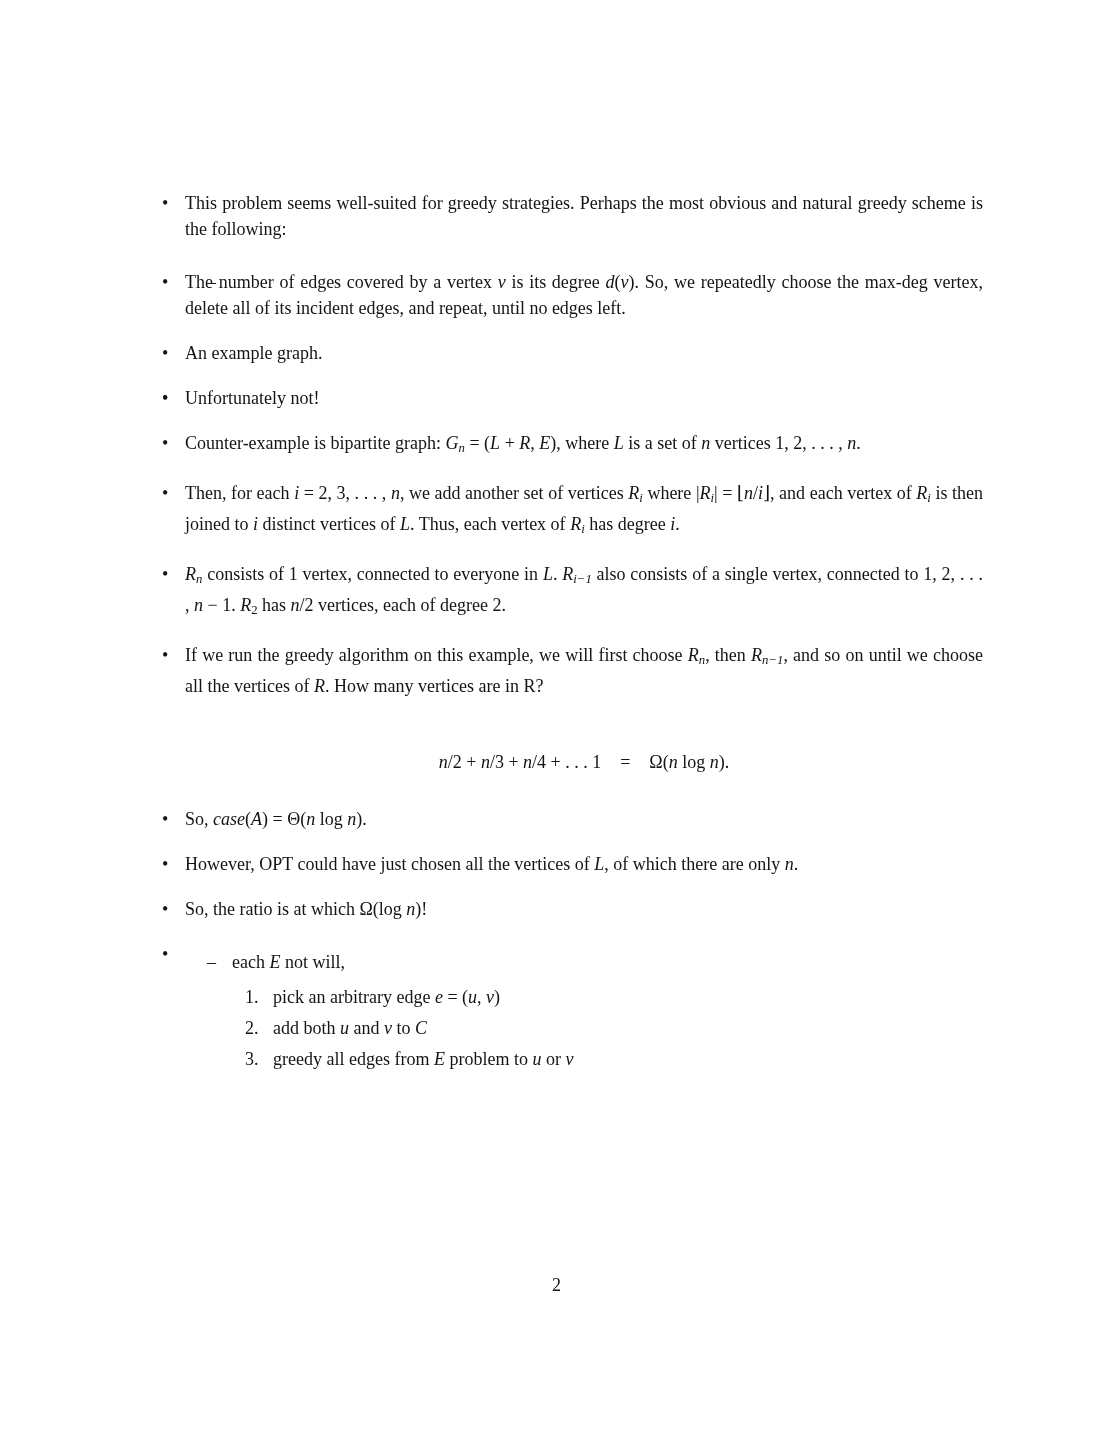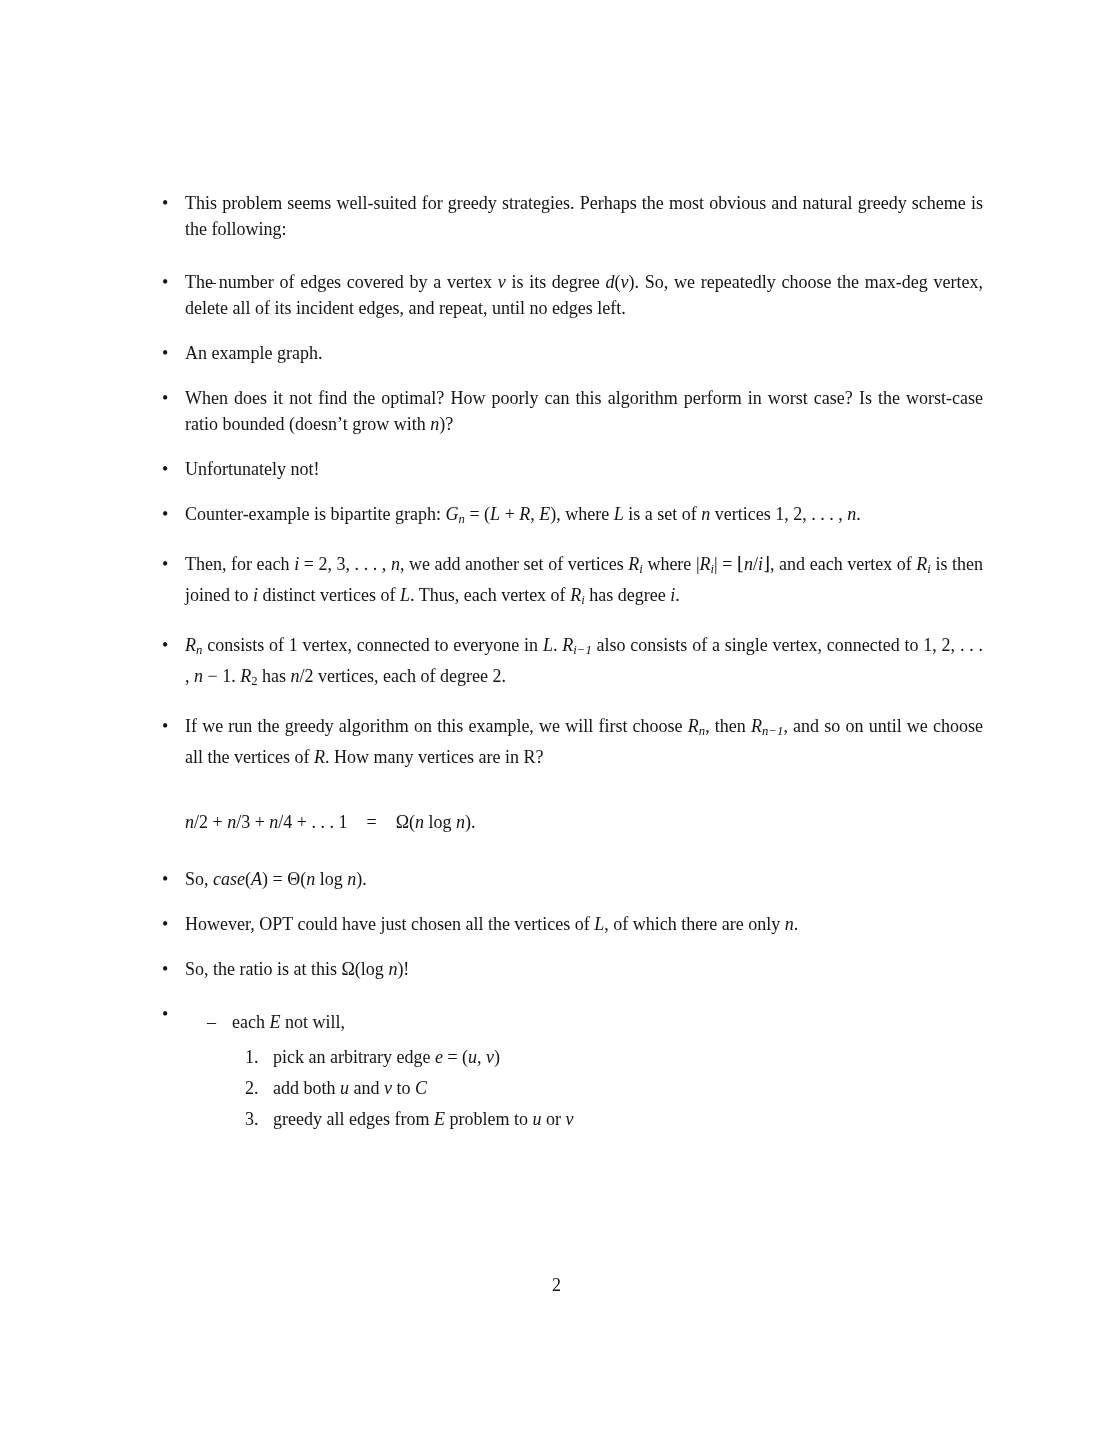--- a/index.html
+++ b/index.html
@@ -18,21 +18,21 @@
     position: absolute;
     left: 185px;
     top: 190px;
     width: 798px;
   }
   .item { position: relative; margin-bottom: 19px; text-align: justify; }
   .bullet-item .marker { position: absolute; left: -23px; top: 0; }
   .dash-item { margin: 27px 0 27px 47px; }
   .dash-item .marker { position: absolute; left: -25px; top: 0; }
   .dash-item.tight { margin-bottom: 9px; }
-  .equation { text-align: left; margin: 39px 0 31px 0; }
+  .equation { text-align: center; margin: 50px 0 31px 0; }
   .enum-item { margin: 0 0 5px 88px; text-align: left; }
   .enum-label { position: absolute; left: -28px; }
   .text { }
   .r { }
   .i { font-style: italic; }
   .si { font-style: italic; font-size: 71%; vertical-align: -3px; }
   .sr { font-size: 71%; vertical-align: -3px; }
   .eq { display: inline-block; margin: 0 19px; }
   .footer {
     position: absolute;
@@ -44,30 +44,30 @@
 </style>
 </head>
 <body>
 
 <div class="page">
   <div class="content">
       <div class="item bullet-item"><span class="marker">•</span><span class="text"><span class="r">This problem seems well-suited for greedy strategies.  Perhaps the most obvious and natural greedy scheme is the following:</span></span></div>
       <div class="item dash-item"><span class="marker">–</span></div>
       <div class="item bullet-item"><span class="marker">•</span><span class="text"><span class="r">The number of edges covered by a vertex </span><span class="i">v</span><span class="r"> is its degree </span><span class="i">d</span><span class="r">(</span><span class="i">v</span><span class="r">).  So, we repeatedly choose the max-deg vertex, delete all of its incident edges, and repeat, until no edges left.</span></span></div>
       <div class="item bullet-item"><span class="marker">•</span><span class="text"><span class="r">An example graph.</span></span></div>
-      <div class="item bullet-item"><span class="marker">•</span><span class="text"><span class="r">When does it not find the optimal?  How poorly can this algorithm perform in worst case?  Is the worst-case ratio bounded (doesn’t grow with </span><span class="i">n</span><span class="r">)?</span></span></div>
+      <div class="item bullet-item"><span class="marker">•</span></div>
       <div class="item bullet-item"><span class="marker">•</span><span class="text"><span class="r">Unfortunately not!</span></span></div>
       <div class="item bullet-item"><span class="marker">•</span><span class="text"><span class="r">Counter-example is bipartite graph:  </span><span class="i">G</span><span class="si">n</span><span class="r"> = (</span><span class="i">L</span><span class="r"> + </span><span class="i">R</span><span class="r">, </span><span class="i">E</span><span class="r">), where </span><span class="i">L</span><span class="r"> is a set of </span><span class="i">n</span><span class="r"> vertices 1, 2, . . . , </span><span class="i">n</span><span class="r">.</span></span></div>
       <div class="item bullet-item"><span class="marker">•</span><span class="text"><span class="r">Then, for each </span><span class="i">i</span><span class="r"> = 2, 3, . . . , </span><span class="i">n</span><span class="r">, we add another set of vertices </span><span class="i">R</span><span class="si">i</span><span class="r"> where |</span><span class="i">R</span><span class="si">i</span><span class="r">| = ⌊</span><span class="i">n</span><span class="r">/</span><span class="i">i</span><span class="r">⌋, and each vertex of </span><span class="i">R</span><span class="si">i</span><span class="r"> is then joined to </span><span class="i">i</span><span class="r"> distinct vertices of </span><span class="i">L</span><span class="r">.  Thus, each vertex of </span><span class="i">R</span><span class="si">i</span><span class="r"> has degree </span><span class="i">i</span><span class="r">.</span></span></div>
       <div class="item bullet-item"><span class="marker">•</span><span class="text"><span class="i">R</span><span class="si">n</span><span class="r"> consists of 1 vertex, connected to everyone in </span><span class="i">L</span><span class="r">.  </span><span class="i">R</span><span class="si">i−1</span><span class="r"> also consists of a single vertex, connected to 1, 2, . . . , </span><span class="i">n</span><span class="r"> − 1.  </span><span class="i">R</span><span class="sr">2</span><span class="r"> has </span><span class="i">n</span><span class="r">/2 vertices, each of degree 2.</span></span></div>
       <div class="item bullet-item"><span class="marker">•</span><span class="text"><span class="r">If we run the greedy algorithm on this example, we will first choose </span><span class="i">R</span><span class="si">n</span><span class="r">, then </span><span class="i">R</span><span class="si">n−1</span><span class="r">, and so on until we choose all the vertices of </span><span class="i">R</span><span class="r">.  How many vertices are in R?</span></span></div>
       <div class="item equation"><span class="text"><span class="i">n</span><span class="r">/2 + </span><span class="i">n</span><span class="r">/3 + </span><span class="i">n</span><span class="r">/4 + . . . 1</span><span class="eq">=</span><span class="r">Ω(</span><span class="i">n</span><span class="r"> log </span><span class="i">n</span><span class="r">).</span></span></div>
       <div class="item bullet-item"><span class="marker">•</span><span class="text"><span class="r">So, </span><span class="i">case</span><span class="r">(</span><span class="i">A</span><span class="r">) = Θ(</span><span class="i">n</span><span class="r"> log </span><span class="i">n</span><span class="r">).</span></span></div>
       <div class="item bullet-item"><span class="marker">•</span><span class="text"><span class="r">However, OPT could have just chosen all the vertices of </span><span class="i">L</span><span class="r">, of which there are only </span><span class="i">n</span><span class="r">.</span></span></div>
-      <div class="item bullet-item"><span class="marker">•</span><span class="text"><span class="r">So, the ratio is at this Ω(log </span><span class="i">n</span><span class="r">)!</span></span></div>
+      <div class="item bullet-item"><span class="marker">•</span><span class="text"><span class="r">So, the ratio is at which Ω(log </span><span class="i">n</span><span class="r">)!</span></span></div>
       <div class="item bullet-item"><span class="marker">•</span></div>
       <div class="item dash-item tight"><span class="marker">–</span><span class="text"><span class="r">each </span><span class="i">E</span><span class="r"> not will,</span></span></div>
       <div class="item enum-item"><span class="enum-label">1.</span><span class="text"><span class="r">pick an arbitrary edge </span><span class="i">e</span><span class="r"> = (</span><span class="i">u</span><span class="r">, </span><span class="i">v</span><span class="r">)</span></span></div>
       <div class="item enum-item"><span class="enum-label">2.</span><span class="text"><span class="r">add both </span><span class="i">u</span><span class="r"> and </span><span class="i">v</span><span class="r"> to </span><span class="i">C</span></span></div>
       <div class="item enum-item"><span class="enum-label">3.</span><span class="text"><span class="r">greedy all edges from </span><span class="i">E</span><span class="r"> problem to </span><span class="i">u</span><span class="r"> or </span><span class="i">v</span></span></div>
     </div>
   <div class="footer">2</div>
 </div>
 
 </body></html>

